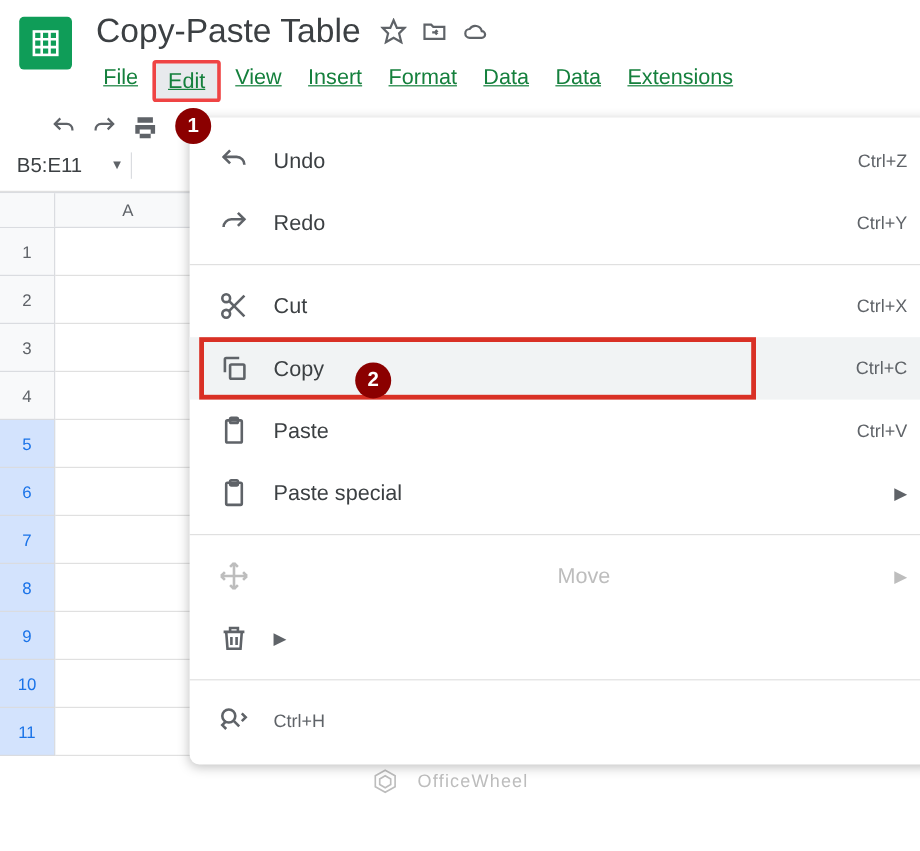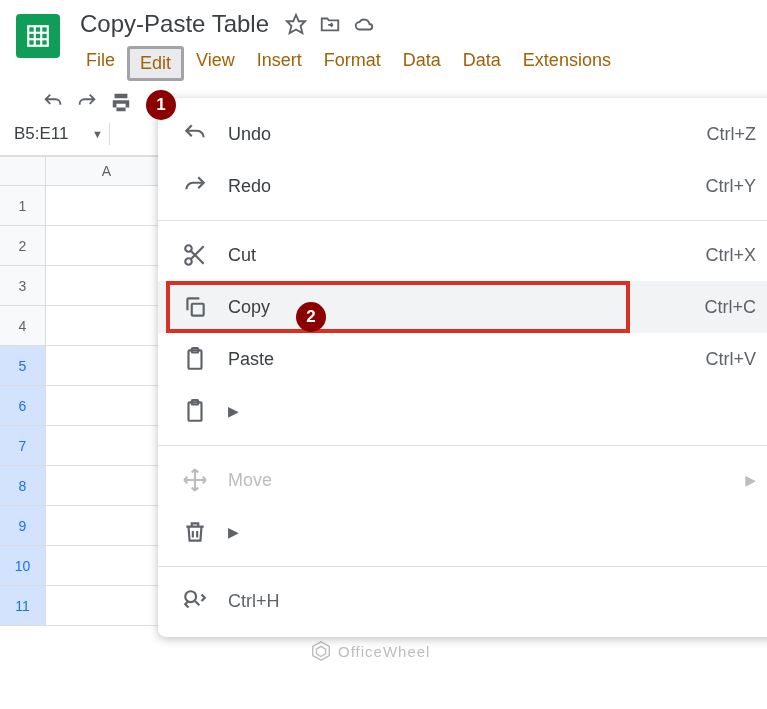--- a/index.html
+++ b/index.html
@@ -3,25 +3,25 @@
 <meta charset="utf-8">
 <style>
 * { box-sizing: border-box; margin: 0; padding: 0; font-family: Arial, sans-serif; }
 body { background: #fff; width: 767px; height: 709px; position: relative; overflow: hidden; }
 
 .header { display: flex; align-items: flex-start; padding: 8px 16px 0 16px; }
 .logo { width: 44px; height: 44px; background: #0f9d58; border-radius: 4px; display: flex; align-items: center; justify-content: center; margin-right: 16px; margin-top: 6px; flex-shrink: 0; }
 .logo svg { width: 26px; height: 26px; }
 .title-area { flex: 1; }
 .title-row { display: flex; align-items: center; gap: 12px; padding-bottom: 4px; }
-.doc-title { font-size: 24px; color: #3c4043; padding: 2px 4px; }
+.doc-title { font-size: 28px; color: #3c4043; padding: 2px 4px; }
 .title-icon { width: 22px; height: 22px; color: #5f6368; display: flex; align-items: center; justify-content: center; }
 .menubar { display: flex; gap: 2px; padding-top: 2px; }
-.menu-item { font-size: 18px; color: #a16207; padding: 4px 10px; cursor: pointer; position: relative; border-radius: 3px; }
-.menu-item.active { border: 3px solid #a3a3a3; background: #e8eaed; }
+.menu-item { font-size: 18px; color: #15803d; padding: 4px 10px; cursor: pointer; position: relative; border-radius: 3px; text-decoration: underline; }
+.menu-item.active { border: 3px solid #ef4444; background: #e8eaed; }
 
 .toolbar { display: flex; align-items: center; gap: 12px; padding: 10px 18px 6px 42px; }
 .tool-icon { width: 22px; height: 22px; color: #5f6368; display:flex; align-items:center; justify-content:center; }
 
 .namebox-row { display: flex; align-items: center; padding: 4px 14px 10px 14px; border-bottom: 1px solid #e0e0e0; }
 .namebox { font-size: 17px; color: #3c4043; width: 95px; display: flex; align-items: center; justify-content: space-between; padding-right: 6px; }
 .dropdown-caret { font-size: 11px; color: #5f6368; }
 .fx-divider { width: 1px; height: 22px; background: #dadce0; }
 
 .grid-area { position: relative; }
@@ -43,32 +43,32 @@
 .sel-inner-lines .hline { position: absolute; left: 0; right: 0; height: 1px; background: #202124; }
 .sel-handle { position: absolute; width: 8px; height: 8px; background: #1a73e8; right: -4px; bottom: -4px; }
 
 .dropdown { position: absolute; left: 158px; top: 98px; width: 622px; background: #fff; border-radius: 8px; box-shadow: 0 2px 10px rgba(0,0,0,0.25); padding: 10px 0; z-index: 100; }
 .dd-item { display: flex; align-items: center; height: 52px; padding: 0 24px; cursor: pointer; position: relative; }
 .dd-item.hover { background: #f1f3f4; }
 .dd-item.disabled { color: #bdbdbd; }
 .dd-icon { width: 26px; height: 26px; margin-right: 20px; color: #5f6368; display:flex; align-items:center; justify-content:center; flex-shrink:0; }
 .dd-item.disabled .dd-icon { color: #bdbdbd; }
 .dd-label { font-size: 18px; color: #3c4043; flex: 1; }
-.dd-item.disabled .dd-label { color: #bdbdbd; }
-.dd-shortcut { font-size: 18px; color: #5f6368; }
+.dd-item.disabled .dd-label { color: #bdbdbd; text-align: center; }
+.dd-shortcut { font-size: 15px; color: #5f6368; }
 .dd-arrow { color: #5f6368; font-size: 14px; }
 .dd-item.disabled .dd-arrow { color: #bdbdbd; }
 .dd-divider { height: 1px; background: #e0e0e0; margin: 8px 0; }
 .dd-highlight { position: absolute; left: 8px; top: 0; right: 150px; bottom: 0; border: 4px solid #d93025; pointer-events: none; }
 
 .badge { position: absolute; width: 30px; height: 30px; border-radius: 50%; background: #8b0000; color: #fff; font-weight: bold; font-size: 17px; display: flex; align-items: center; justify-content: center; z-index: 200; }
 .badge1 { left: 146px; top: 90px; }
 .badge2 { left: 296px; top: 302px; }
 
-.watermark { position: absolute; left: 310px; top: 640px; display: flex; align-items: center; gap: 6px; color: #bdbdbd; font-size: 15px; letter-spacing: 1px; z-index: 50; }
+.watermark { position: absolute; left: 310px; top: 640px; display: flex; align-items: center; gap: 16px; color: #bdbdbd; font-size: 15px; letter-spacing: 1px; z-index: 50; }
 .watermark svg { width: 22px; height: 22px; }
 </style>
 </head>
 <body>
 
 <div class="header">
   <div class="logo">
     <svg viewBox="0 0 24 24" fill="none" stroke="#fff" stroke-width="2">
         <rect x="3" y="3" width="18" height="18"></rect>
         <line x1="3" y1="9" x2="21" y2="9"></line>
@@ -259,20 +259,21 @@
     <span class="dd-label">Paste</span>
     <span class="dd-shortcut">Ctrl+V</span>
   </div>
   <div class="dd-item">
     <span class="dd-icon">
         <svg viewBox="0 0 24 24" fill="none" stroke="currentColor" stroke-width="2">
           <rect x="6" y="4" width="12" height="17" rx="1"></rect>
           <rect x="9" y="2" width="6" height="4" rx="1"></rect>
         </svg>
       </span>
+    <span class="dd-label">Paste special</span>
     <span class="dd-arrow">▶</span>
   </div>
   <div class="dd-divider"></div>
   <div class="dd-item disabled">
     <span class="dd-icon">
         <svg viewBox="0 0 24 24" fill="none" stroke="currentColor" stroke-width="2">
           <path d="M12 2v20M2 12h20M12 2l-3 3M12 2l3 3M12 22l-3-3M12 22l3-3M2 12l3-3M2 12l3 3M22 12l-3-3M22 12l-3 3"></path>
         </svg>
       </span>
     <span class="dd-label">Move</span>

